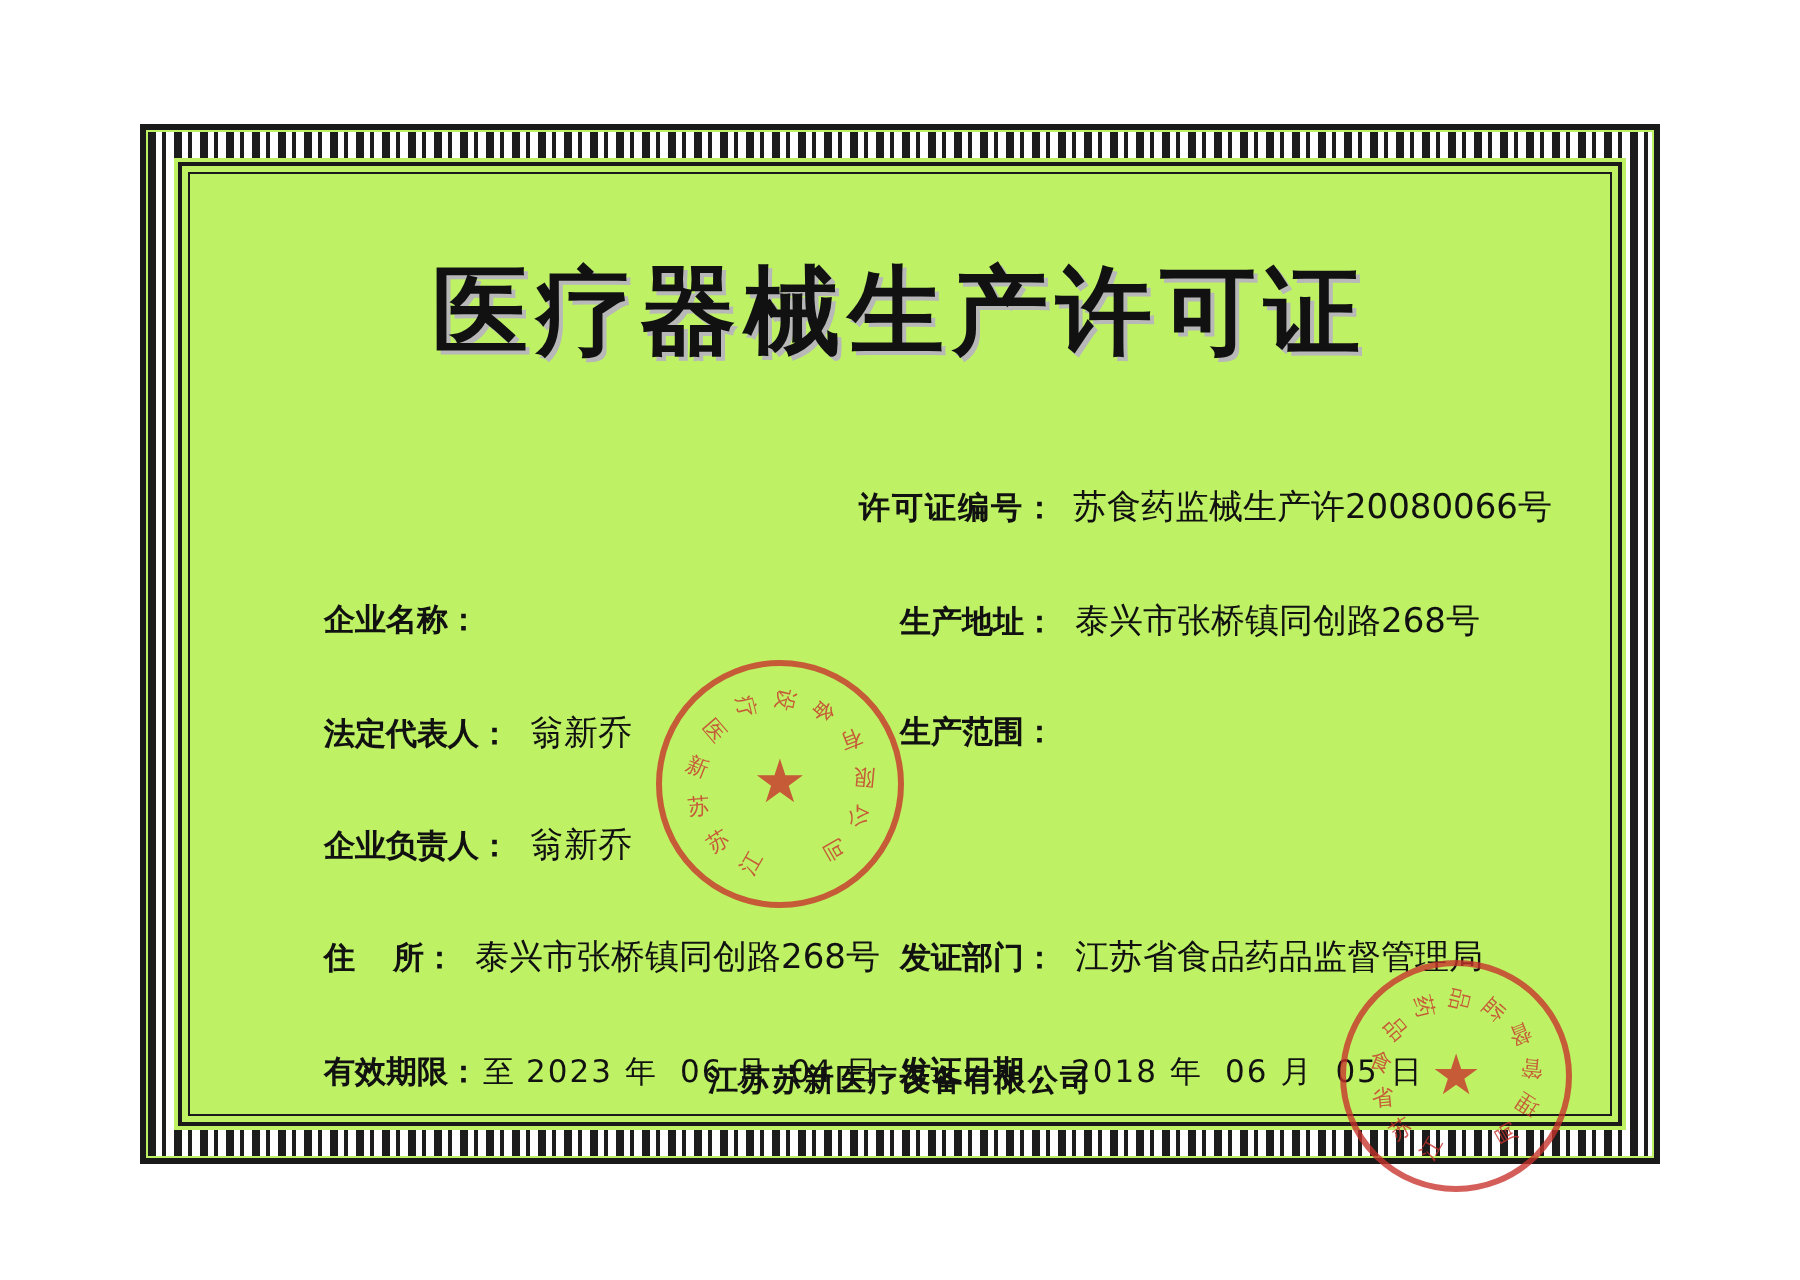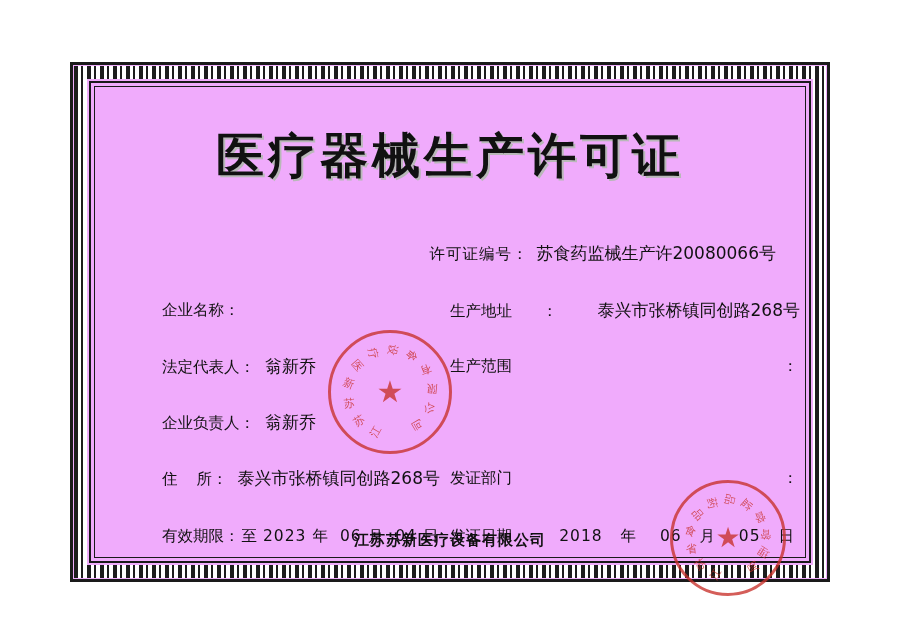--- a/index.html
+++ b/index.html
@@ -16,21 +16,21 @@
   }
 
   
   .certificate {
     position: absolute;
     left: 70px;
     top: 62px;
     width: 760px;
     height: 520px;
     box-sizing: border-box;
-    background: #f0abfc;
+    background: #bef264;
   }
 
   
   .border-outer {
     position: absolute;
     inset: 0;
     border: 3px solid #1a1a1a;
     box-sizing: border-box;
   }
   .border-pattern {
@@ -102,25 +102,25 @@
     display: flex;
     height: 56px;
     align-items: center;
   }
   .col {
     display: flex;
     align-items: baseline;
     box-sizing: border-box;
   }
   .col-left { width: 340px; padding-left: 62px; }
-  .col-right { width: 360px; padding-left: 10px; justify-content: space-between; }
+  .col-right { width: 360px; padding-left: 10px; }
 
   .lbl {
     font-size: 15.5px;
-    font-weight: normal;
+    font-weight: bold;
     color: #111;
     white-space: nowrap;
   }
   .lbl-wide {
     display: inline-block;
     width: 80px;
     text-align: justify;
     text-align-last: justify;
   }
   .colon { margin: 0 2px 0 0; }
@@ -251,20 +251,21 @@
 
       <div class="row">
         <div class="col col-left">
           <span class="lbl lbl-wide">住所</span>
             <span class="lbl colon">：</span>
           <span class="val">泰兴市张桥镇同创路268号</span>
         </div>
         <div class="col col-right">
           <span class="lbl">发证部门</span>
             <span class="lbl colon">：</span>
+          <span class="val">江苏省食品药品监督管理局</span>
         </div>
       </div>
 
       <div class="date-row">
         <div class="col col-left">
           <span class="lbl">有效期限</span>
             <span class="lbl colon">：</span>
           <span class="date-seg">至</span>
           <span class="date-seg date-num">2023</span>
           <span class="date-seg date-unit">年</span>

